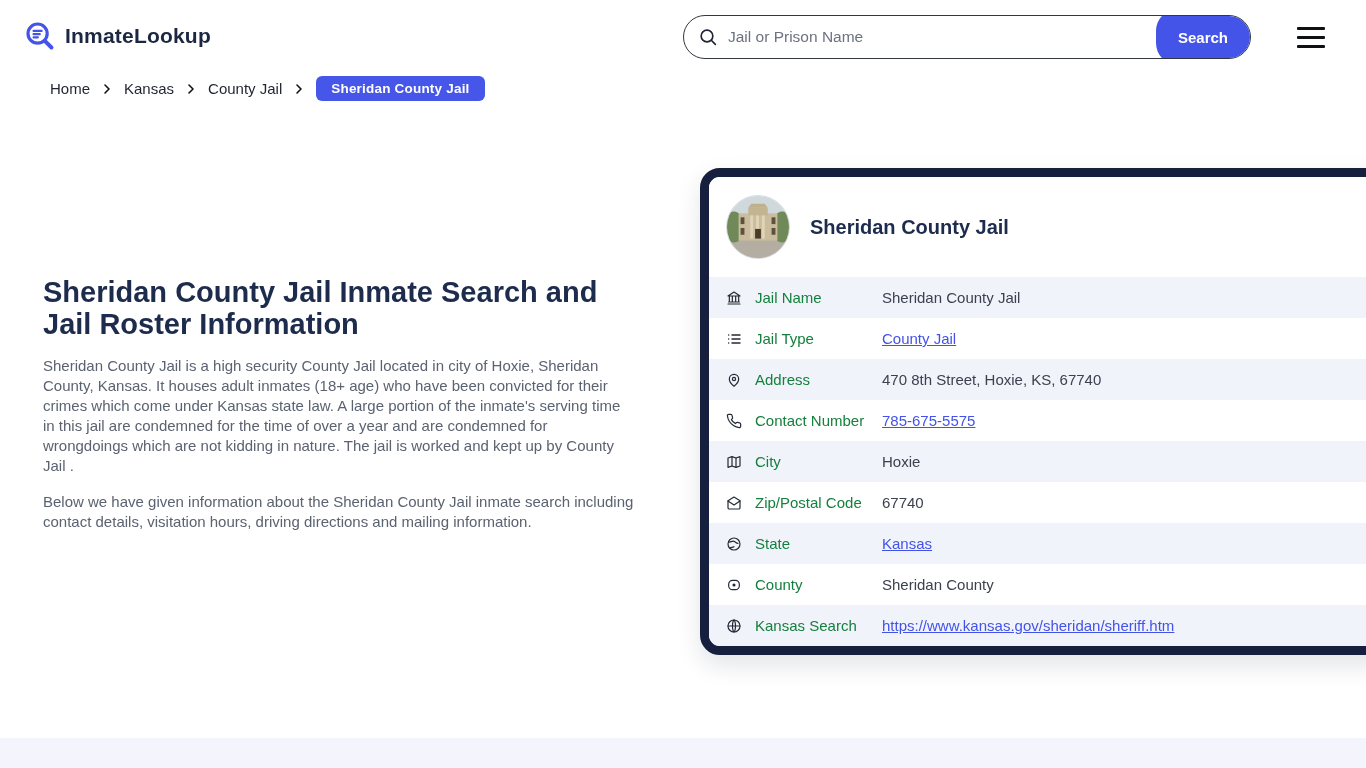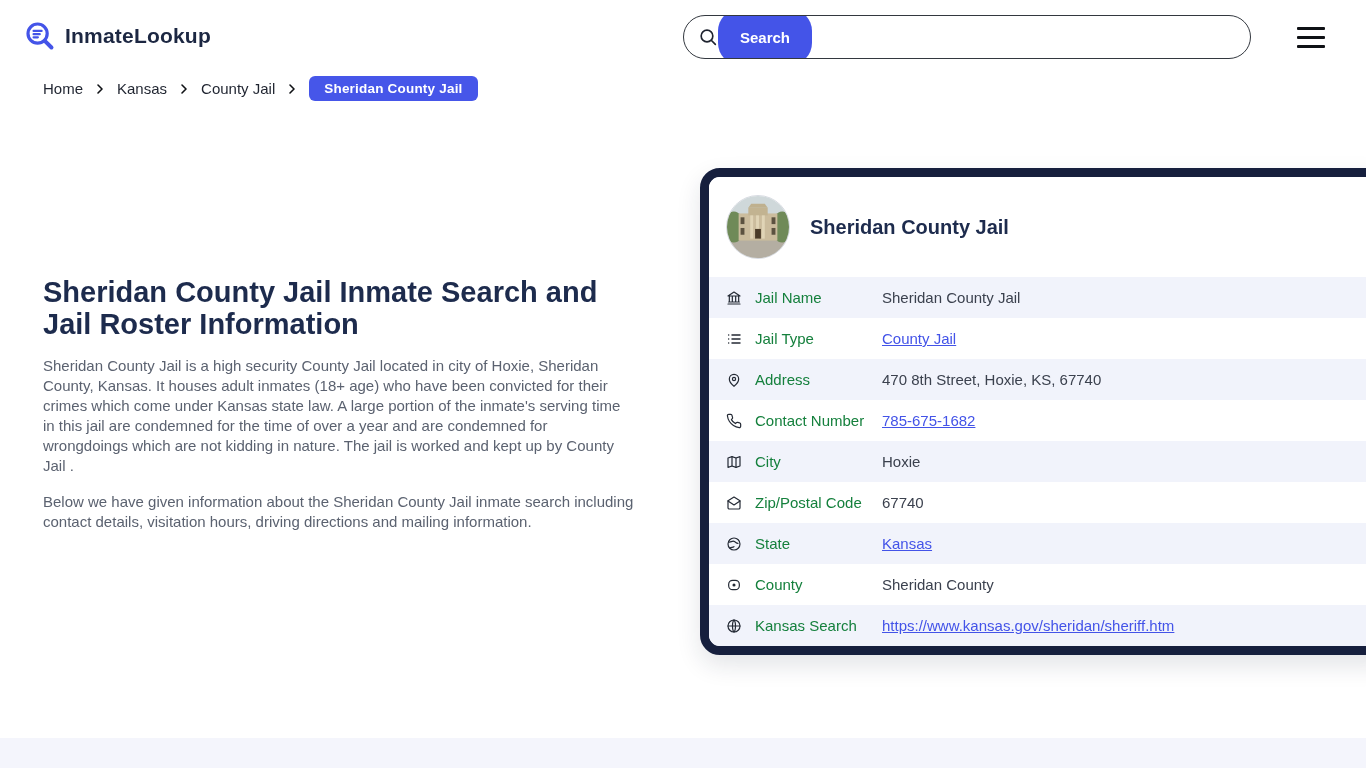--- a/index.html
+++ b/index.html
@@ -20,21 +20,21 @@
   .search-input::placeholder { color:#6b7280; }
   .search-btn { flex:0 0 auto; width:94px; height:56px; border:none; cursor:pointer;
                 background:#4454e8; color:#fff; font-size:15px; font-weight:700;
                 border-radius:22px; font-family:"Liberation Sans", sans-serif; }
 
   .hamburger { position:absolute; left:1297px; top:27px; width:28px; height:21px;
                display:flex; flex-direction:column; justify-content:space-between; cursor:pointer; }
   .hamburger span { display:block; height:2.6px; background:#0f1115; border-radius:1px; }
 
   
-  .breadcrumb { position:absolute; left:43px; top:76px; display:flex; align-items:center; gap:11px; }
+  .breadcrumb { position:absolute; left:50px; top:76px; display:flex; align-items:center; gap:11px; }
   .crumb { font-size:15px; color:#1f2430; text-decoration:none; cursor:pointer; }
   .crumb-sep { display:flex; align-items:center; }
   .crumb-badge { background:#4656e9; color:#fff; font-size:13.5px; font-weight:700;
                  padding:5px 15px; border-radius:6px; letter-spacing:.2px; }
 
   
   .page-title { position:absolute; left:43px; top:276px; width:600px;
                 font-size:29px; line-height:32px; font-weight:800; color:#1d2b4d; }
   .para1 { position:absolute; left:43px; top:356px; }
   .para2 { position:absolute; left:43px; top:492px; }
@@ -74,20 +74,21 @@
   <span class="logo-text">InmateLookup</span>
 </div>
 
 <div class="search-wrap">
   <span class="mag">
     <svg width="20" height="20" viewBox="0 0 24 24" fill="none" stroke="#1f2430" stroke-width="2">
       <circle cx="10.8" cy="10.8" r="7"></circle>
       <path d="M16.2 16.2l4.6 4.6" stroke-linecap="round"></path>
     </svg>
   </span>
+  <input class="search-input" type="text" placeholder="Jail or Prison Name" style="">
   <button class="search-btn">Search</button>
 </div>
 
 <div class="hamburger">
   <span></span>
     <span></span>
     <span></span>
 </div>
 
 <div class="breadcrumb">
@@ -168,21 +169,21 @@
         <span class="row-label">Address</span>
         <span class="row-value">470 8th Street, Hoxie, KS, 67740</span>
       </div>
       <div class="info-row">
         <span class="row-icon">
           <svg width="16" height="16" viewBox="0 0 24 24" fill="none" stroke="currentColor" stroke-width="1.8" stroke-linecap="round" stroke-linejoin="round">
             <path d="M22 16.9v3a2 2 0 0 1-2.2 2 19.8 19.8 0 0 1-8.6-3.1 19.5 19.5 0 0 1-6-6A19.8 19.8 0 0 1 2.1 4.2 2 2 0 0 1 4.1 2h3a2 2 0 0 1 2 1.7c.1 1 .4 2 .7 2.8a2 2 0 0 1-.5 2.1L8.1 9.9a16 16 0 0 0 6 6l1.3-1.3a2 2 0 0 1 2.1-.5c.9.3 1.9.6 2.8.7a2 2 0 0 1 1.7 2.1z"></path>
           </svg>
         </span>
         <span class="row-label">Contact Number</span>
-        <a class="row-value">785-675-1682</a>
+        <a class="row-value">785-675-5575</a>
       </div>
       <div class="info-row">
         <span class="row-icon">
           <svg width="16" height="16" viewBox="0 0 24 24" fill="none" stroke="currentColor" stroke-width="1.8" stroke-linecap="round" stroke-linejoin="round">
             <path d="M9 4L3 6v14l6-2 6 2 6-2V4l-6 2-6-2z"></path>
             <path d="M9 4v14M15 6v14"></path>
           </svg>
         </span>
         <span class="row-label">City</span>
         <span class="row-value">Hoxie</span>

